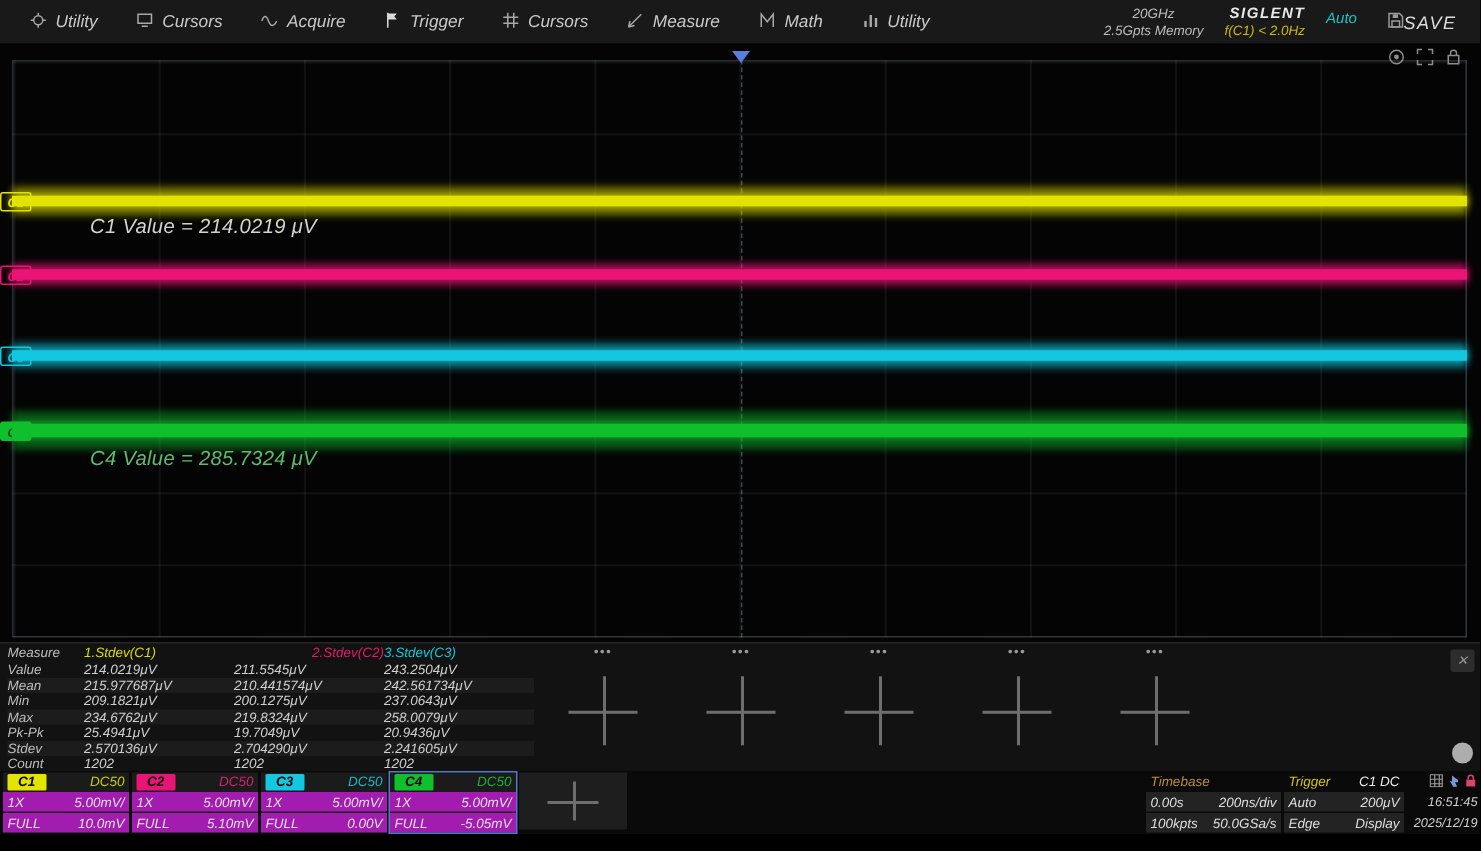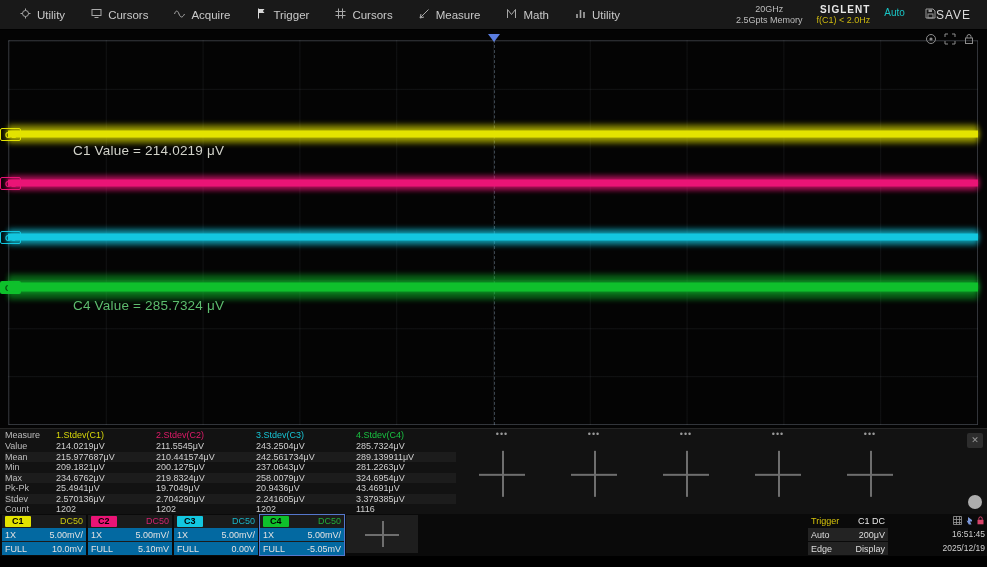--- a/index.html
+++ b/index.html
@@ -1,17 +1,17 @@
 <!DOCTYPE html>
 <html><head>
 <meta charset="utf-8">
 <style>
   html,body{margin:0;padding:0;background:#000;}
   .screen{position:relative;width:987px;height:567px;background:#000;overflow:hidden;
-          font-family:"Liberation Sans", sans-serif;-webkit-font-smoothing:antialiased;}
+          font-family:"Liberation Sans", sans-serif;font-style:italic;-webkit-font-smoothing:antialiased;}
 
   
   .menubar{position:absolute;top:0;left:0;right:0;height:30px;background:#191919;
            display:flex;align-items:center;padding:0 10px;box-sizing:border-box;gap:2px;
            border-bottom:1px solid #000;}
   .menu-item{display:flex;align-items:center;gap:6px;color:#c9c9c9;font-size:11.5px;
              padding:4px 14px 4px 10px;cursor:pointer;white-space:nowrap;}
   .menu-item svg{flex:0 0 auto;}
   .tr-cluster{margin-left:auto;display:flex;align-items:center;gap:14px;}
   .acq-info{font-size:9px;color:#bdbdbd;text-align:center;line-height:11px;}
@@ -49,76 +49,76 @@
   .trace.t4 .core{height:9px;}
 
   .ch-marker{position:absolute;left:0;width:21px;height:13px;font-size:8.5px;font-weight:bold;
              display:flex;align-items:center;justify-content:center;border-radius:2px;
              cursor:pointer;box-sizing:border-box;}
   .ch-marker.m1{top:98px;border:1px solid #e3e300;color:#e3e300;background:#101000;}
   .ch-marker.m2{top:147px;border:1px solid #ea1476;color:#ea1476;background:#120008;}
   .ch-marker.m3{top:201px;border:1px solid #13c7e0;color:#13c7e0;background:#001214;}
   .ch-marker.m4{top:251px;background:#0fc02c;color:#001400;}
 
-  .trace-label{position:absolute;left:73px;font-size:13.5px;letter-spacing:.2px;}
+  .trace-label{position:absolute;left:60px;font-size:13.5px;letter-spacing:.2px;}
   .trace-label.l1{top:113px;color:#d2d3ca;}
   .trace-label.l2{top:165px;color:#c2567f;}
   .trace-label.l3{top:215px;color:#b5d8dc;}
   .trace-label.l4{top:268px;color:#5dbd6e;}
 
   
   .measure{position:absolute;top:428px;left:0;right:0;height:86px;background:#121212;
            border-top:1px solid #262626;display:flex;box-sizing:border-box;padding-top:1px;}
   .m-labels{width:56px;flex:0 0 auto;padding-left:5px;box-sizing:border-box;}
   .m-labels > div{height:10.5px;line-height:10.5px;font-size:9px;color:#bdbdbd;}
   .m-labels > div:first-child{height:11px;line-height:11px;}
   .m-col{width:100px;flex:0 0 auto;}
   .m-col > div{height:10.5px;line-height:10.5px;font-size:9px;color:#cfcfcf;}
   .m-col > .m-head{height:11px;line-height:11px;cursor:pointer;}
   .m-col.mc1 .m-head{color:#d8d80a;}
-  .m-col.mc2 .m-head{color:#e01b6a;}
+  .m-col.mc2 .m-head{color:#e01b6a;text-align:right;}
   .m-col.mc3 .m-head{color:#18c4d4;}
   .m-col.mc4 .m-head{color:#19c141;}
   .m-labels > div:nth-child(3),.m-labels > div:nth-child(5),.m-labels > div:nth-child(7),
   .m-col > div:nth-child(3),.m-col > div:nth-child(5),.m-col > div:nth-child(7){background:#1c1c1c;}
   .m-slot{width:92px;flex:0 0 auto;position:relative;cursor:pointer;}
   .m-slot .dots{text-align:center;font-size:9px;color:#9a9a9a;letter-spacing:1px;height:11px;line-height:9px;}
   .m-slot .plus{position:absolute;left:50%;top:50%;width:46px;height:46px;transform:translate(-50%,-46%);}
   .plus::before{content:'';position:absolute;left:0;right:0;top:50%;height:1.5px;background:#6e6e6e;}
   .plus::after{content:'';position:absolute;top:0;bottom:0;left:50%;width:1.5px;background:#6e6e6e;}
   .m-right{flex:1 1 auto;position:relative;}
   .m-close{position:absolute;top:3px;right:4px;width:16px;height:15px;background:#2d2d2d;
            color:#969696;font-size:9px;line-height:15px;text-align:center;border-radius:2px;cursor:pointer;}
   .m-handle{position:absolute;right:5px;bottom:5px;width:14px;height:14px;border-radius:50%;
             background:#c9c9c9;opacity:.85;cursor:pointer;}
 
   
   .bottombar{position:absolute;top:514px;left:0;right:0;height:42px;background:#0a0a0a;
              display:flex;align-items:flex-start;padding:1px 2px 0 2px;box-sizing:border-box;gap:2px;}
   .ch-box{width:84px;flex:0 0 auto;background:#1b1b1b;cursor:pointer;}
   .ch-box .r1{height:12px;display:flex;justify-content:space-between;align-items:center;padding:0 3px;}
-  .ch-box .r2,.ch-box .r3{height:13px;background:#0369a1;margin-top:1px;display:flex;
+  .ch-box .r2,.ch-box .r3{height:13px;background:#a21caf;margin-top:1px;display:flex;
         justify-content:space-between;align-items:center;padding:0 3px;font-size:9px;color:#e2e2e2;}
   .ch-box .badge{font-size:9px;font-weight:bold;color:#000;padding:0 7px;border-radius:1px;line-height:11px;}
   .ch-box .coup{font-size:9px;}
   .ch-box.cb1 .badge{background:#e3e300;} .ch-box.cb1 .coup{color:#c9c910;}
   .ch-box.cb2 .badge{background:#ea1476;} .ch-box.cb2 .coup{color:#d1246f;}
   .ch-box.cb3 .badge{background:#13c7e0;} .ch-box.cb3 .coup{color:#1ab5c8;}
   .ch-box.cb4 .badge{background:#0fc02c;} .ch-box.cb4 .coup{color:#23ad3a;}
   .ch-box.cb4{outline:1px solid #5577cc;}
   .add-box{width:72px;height:38px;flex:0 0 auto;background:#1e1e1e;position:relative;cursor:pointer;}
   .add-box .plus{position:absolute;left:50%;top:50%;width:34px;height:26px;transform:translate(-50%,-50%);}
   .bb-spacer{flex:1 1 auto;}
   .info-box{flex:0 0 auto;font-size:9px;color:#dedede;}
   .info-box .hr{height:12px;display:flex;justify-content:space-between;align-items:center;padding:0 3px;}
   .info-box .vr{height:13px;margin-top:1px;background:#232323;display:flex;
                 justify-content:space-between;align-items:center;padding:0 3px;}
   .tb-box{width:90px;} .tb-box .title{color:#bb8d3f;}
   .trg-box{width:80px;} .trg-box .title{color:#d4c20a;} .trg-box .src{color:#e8e8e8;}
-  .dt-box{width:47px;text-align:right;font-size:8.5px;color:#cfcfcf;margin-left:48px;}
+  .dt-box{width:47px;text-align:right;font-size:8.5px;color:#cfcfcf;}
   .dt-box .ic{height:12px;display:flex;justify-content:flex-end;gap:3px;align-items:center;}
   .dt-box .tm,.dt-box .dt{height:13px;line-height:13px;margin-top:1px;}
 </style>
 </head>
 <body>
 
 <div class="screen">
 
   <div class="menubar">
     <div class="menu-item">
@@ -275,30 +275,20 @@
     <div class="m-col mc3">
       <div class="m-head">3.Stdev(C3)</div>
       <div>243.2504μV</div>
       <div>242.561734μV</div>
       <div>237.0643μV</div>
       <div>258.0079μV</div>
       <div>20.9436μV</div>
       <div>2.241605μV</div>
       <div>1202</div>
     </div>
-    <div class="m-col mc4">
-      <div class="m-head">4.Stdev(C4)</div>
-      <div>285.7324μV</div>
-      <div>289.139911μV</div>
-      <div>281.2263μV</div>
-      <div>324.6954μV</div>
-      <div>43.4691μV</div>
-      <div>3.379385μV</div>
-      <div>1116</div>
-    </div>
 
     <div class="m-slot">
       <div class="dots">•••</div>
       <div class="plus"></div>
     </div>
     <div class="m-slot">
       <div class="dots">•••</div>
       <div class="plus"></div>
     </div>
     <div class="m-slot">
@@ -378,20 +368,33 @@
           <span>-5.05mV</span>
         </div>
     </div>
 
     <div class="add-box">
       <div class="plus"></div>
     </div>
 
     <div class="bb-spacer"></div>
 
+    <div class="info-box tb-box">
+      <div class="hr">
+          <span class="title">Timebase</span>
+        </div>
+      <div class="vr">
+          <span>0.00s</span>
+          <span>200ns/div</span>
+        </div>
+      <div class="vr">
+          <span>100kpts</span>
+          <span>50.0GSa/s</span>
+        </div>
+    </div>
 
     <div class="info-box trg-box">
       <div class="hr">
           <span class="title">Trigger</span>
           <span class="src">C1 DC</span>
         </div>
       <div class="vr">
           <span>Auto</span>
           <span>200μV</span>
         </div>

